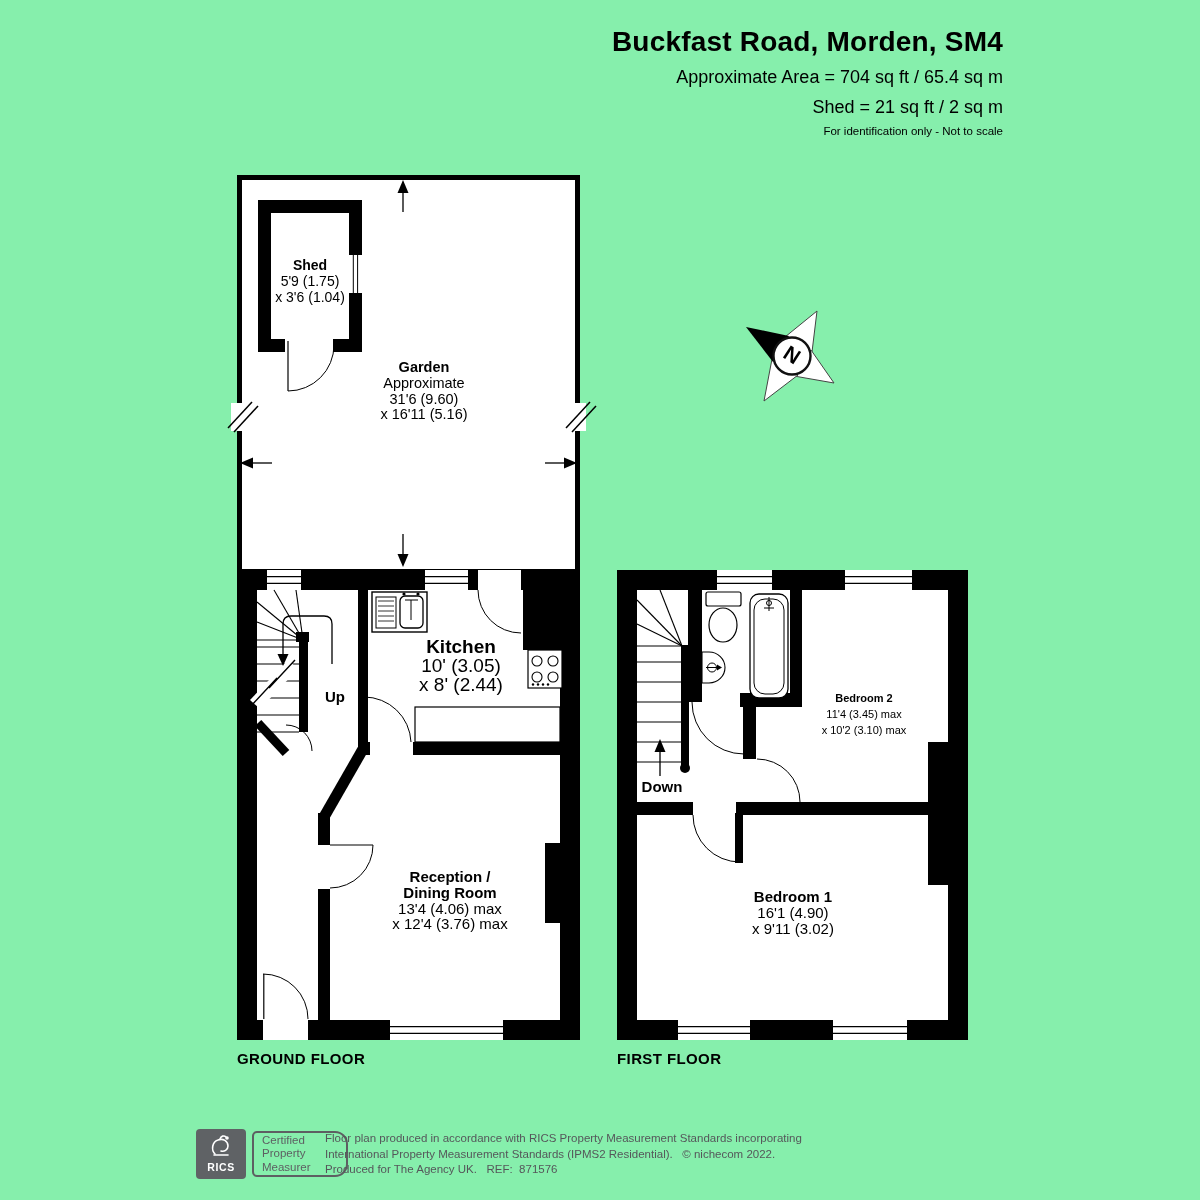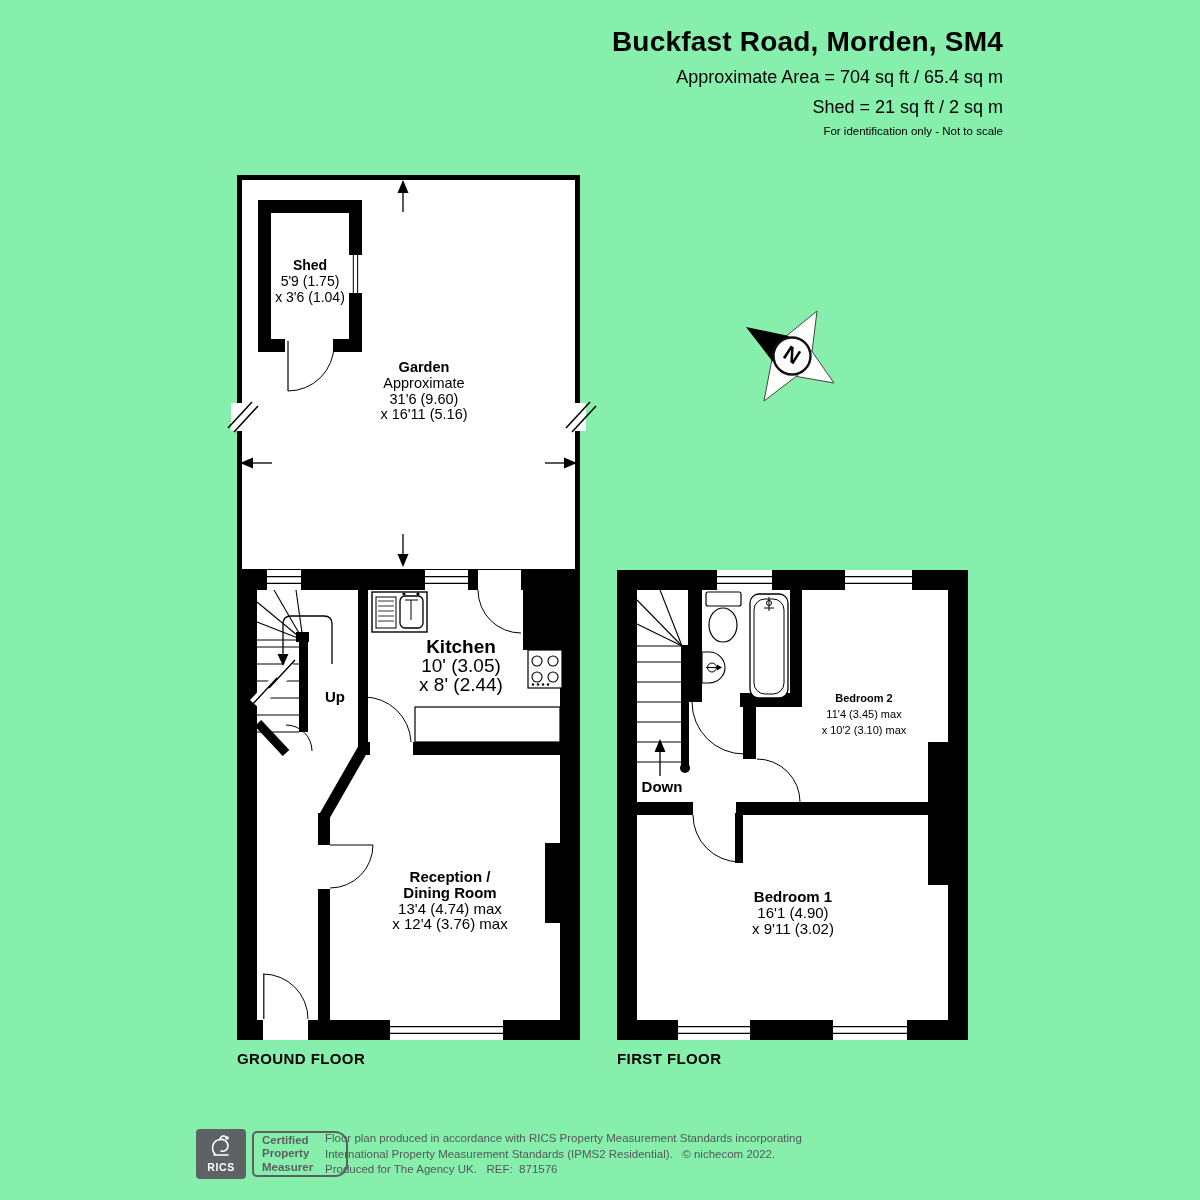--- a/index.html
+++ b/index.html
@@ -19,21 +19,21 @@
   .stair-word { position:absolute; transform:translateX(-50%); font-size:15px; font-weight:bold; }
   .compass-n { position:absolute; left:780px; top:343px; width:24px; text-align:center;
                font-size:21px; font-weight:bold; transform:rotate(33deg); }
   .rics-box { position:absolute; left:196px; top:1129px; width:50px; height:50px;
               background:#5f6265; border-radius:4px; display:flex; flex-direction:column;
               align-items:center; justify-content:flex-start; }
   .rics-word { color:#fff; font-size:10.5px; font-weight:bold; letter-spacing:0.6px; margin-top:-2px; }
   .badge { position:absolute; left:252px; top:1131px; width:84px; height:42px;
            border:2px solid #5d5f62; border-radius:5px 13px 13px 5px;
            display:flex; flex-direction:column; justify-content:center; padding-left:8px;
-           color:#5d5f62; font-size:11.5px; font-weight:bold; line-height:13.5px; }
+           color:#5d5f62; font-size:11.5px; font-weight:normal; line-height:13.5px; }
   .ft-text { position:absolute; left:325px; top:1131px; color:#55575a; font-size:11.5px; line-height:15.5px; }
   .ft-text div { white-space:pre-wrap; }
 </style>
 </head>
 <body>
 
 <div class="canvas">
 
   <svg class="plan-svg" width="1200" height="1200" viewBox="0 0 1200 1200">
     <g stroke="#000" fill="none">
@@ -280,21 +280,21 @@
 
   <div class="plan-label" style="left:461px; top:637px; font-size:19px; line-height:19px;">
     <div class="nm">Kitchen</div>
     <div>10' (3.05)</div>
     <div>x 8' (2.44)</div>
   </div>
 
   <div class="plan-label" style="left:450px; top:869px; font-size:15px; line-height:15.8px;">
     <div class="nm">Reception /</div>
     <div class="nm">Dining Room</div>
-    <div>13'4 (4.74) max</div>
+    <div>13'4 (4.06) max</div>
     <div>x 12'4 (3.76) max</div>
   </div>
 
   <div class="plan-label" style="left:864px; top:691px; font-size:11px; line-height:15.8px;">
     <div class="nm">Bedroom 2</div>
     <div>11'4 (3.45) max</div>
     <div>x 10'2 (3.10) max</div>
   </div>
 
   <div class="plan-label" style="left:793px; top:889px; font-size:15px; line-height:15.8px;">

